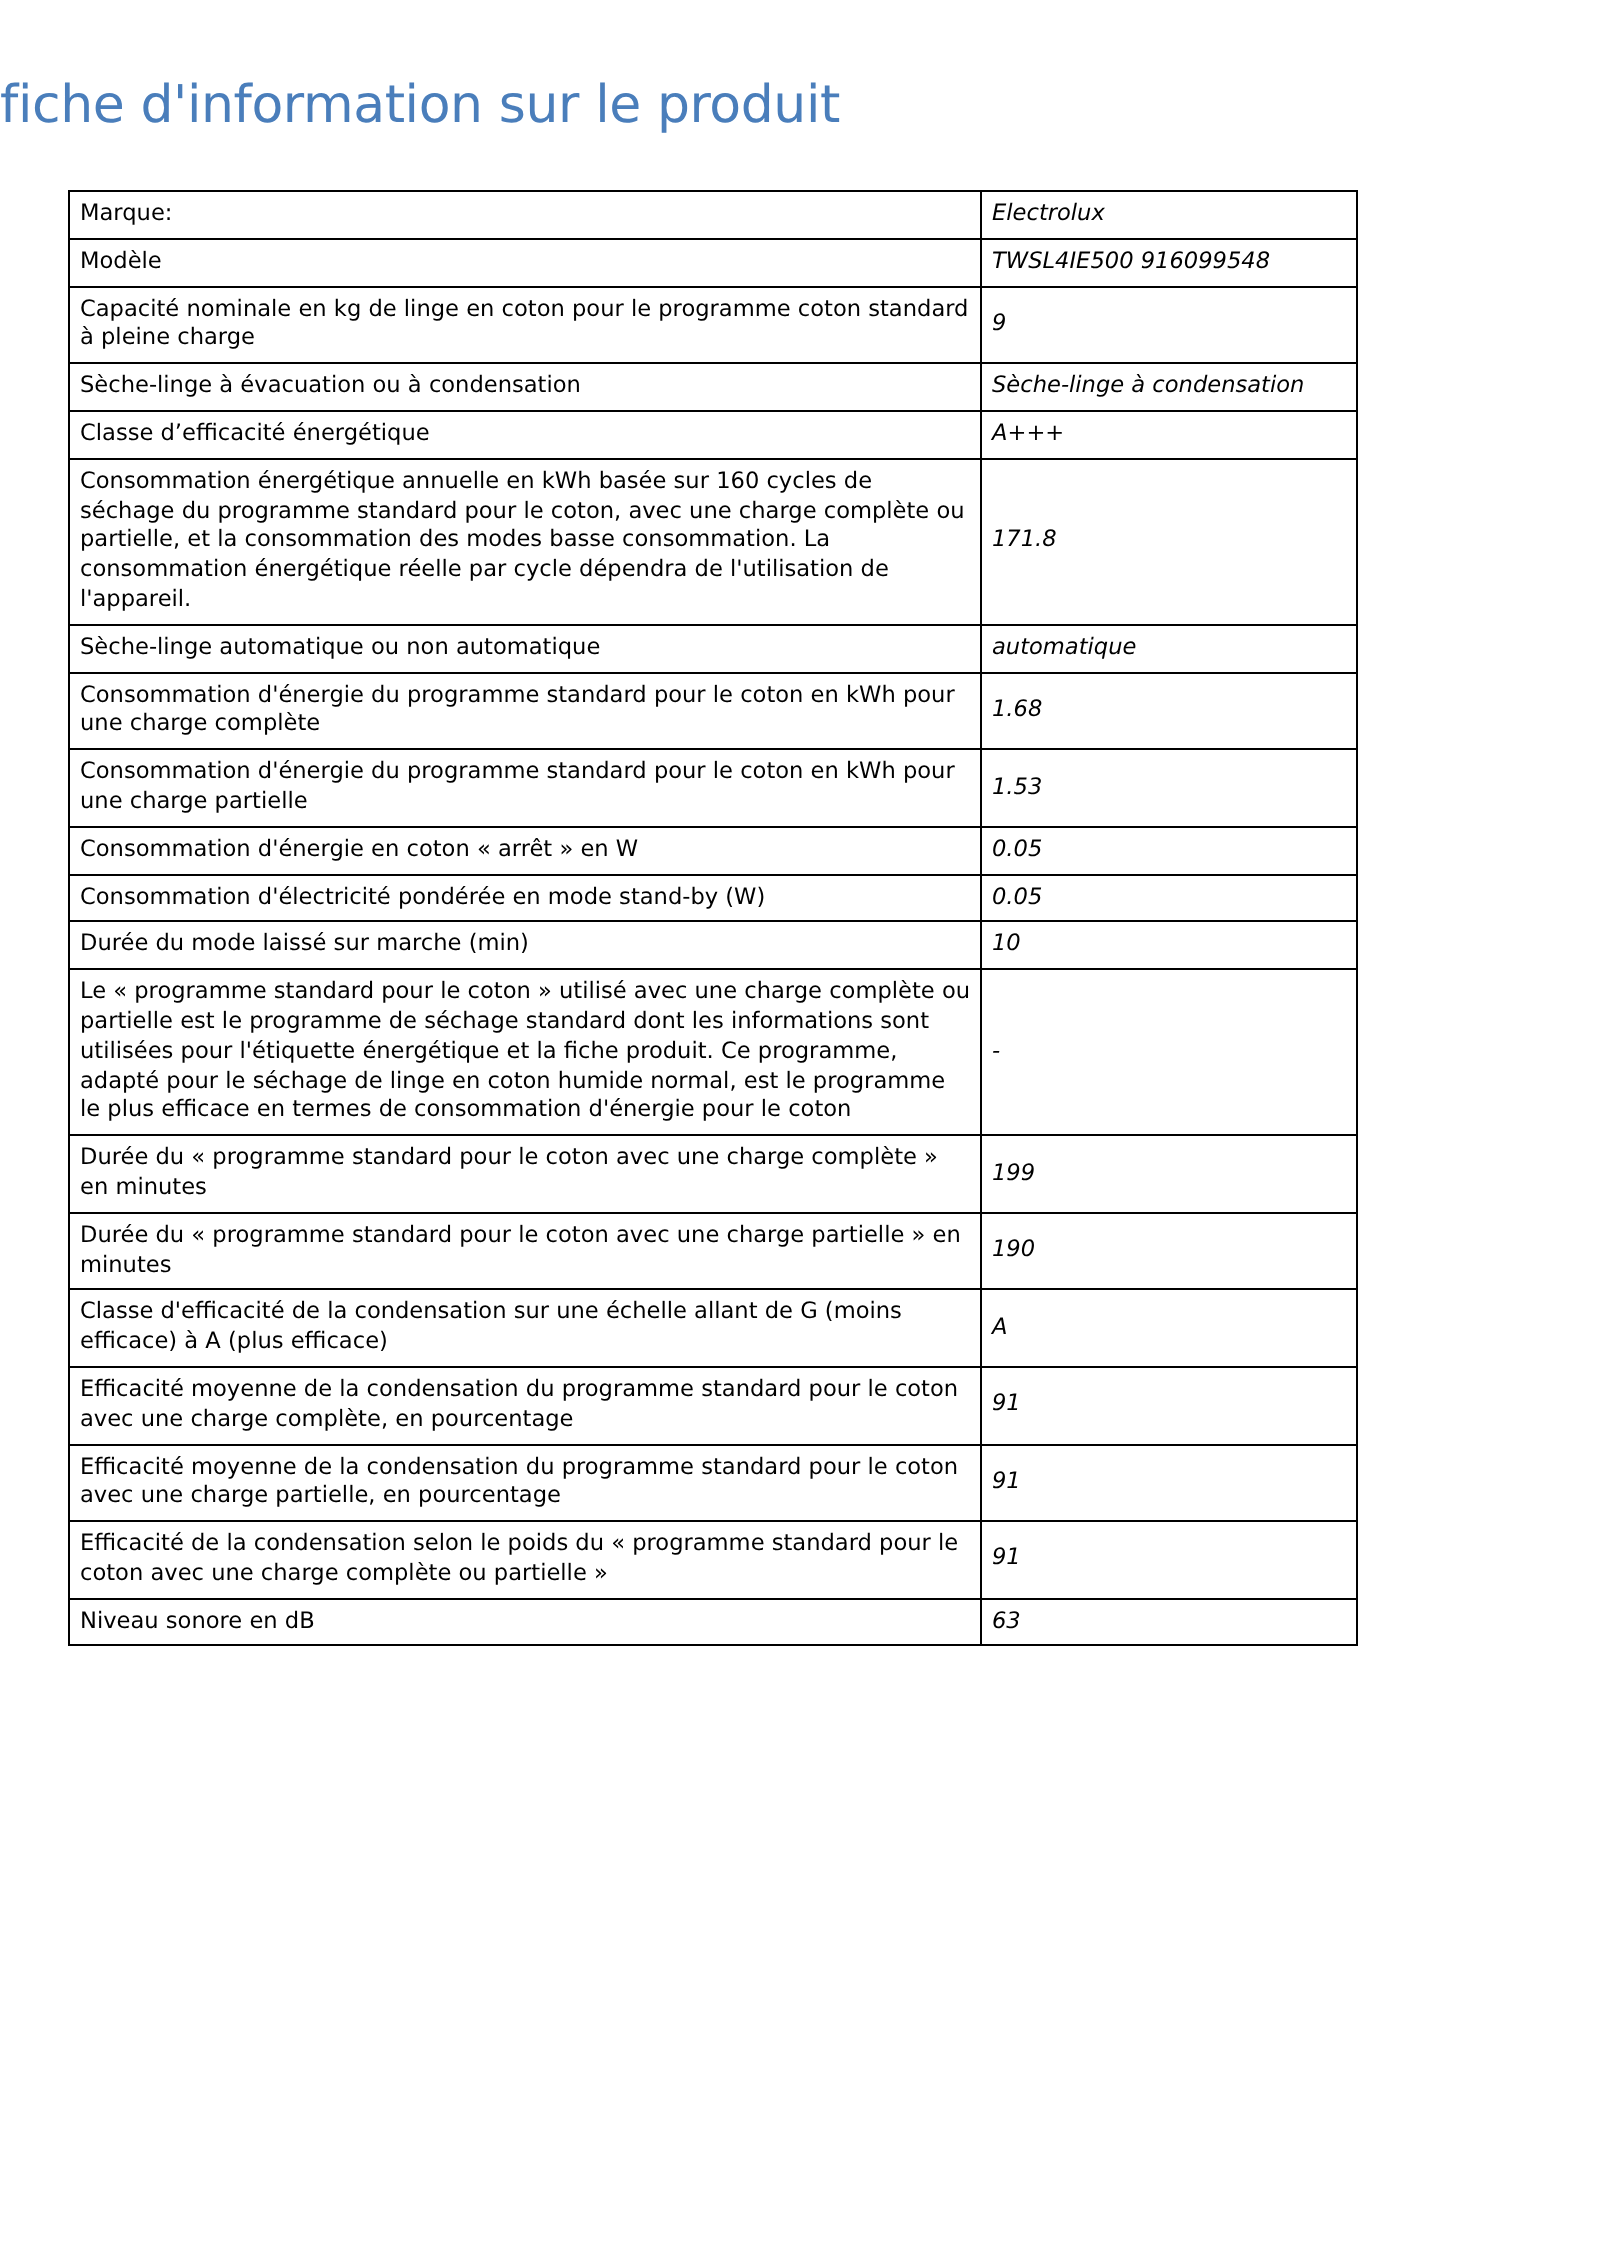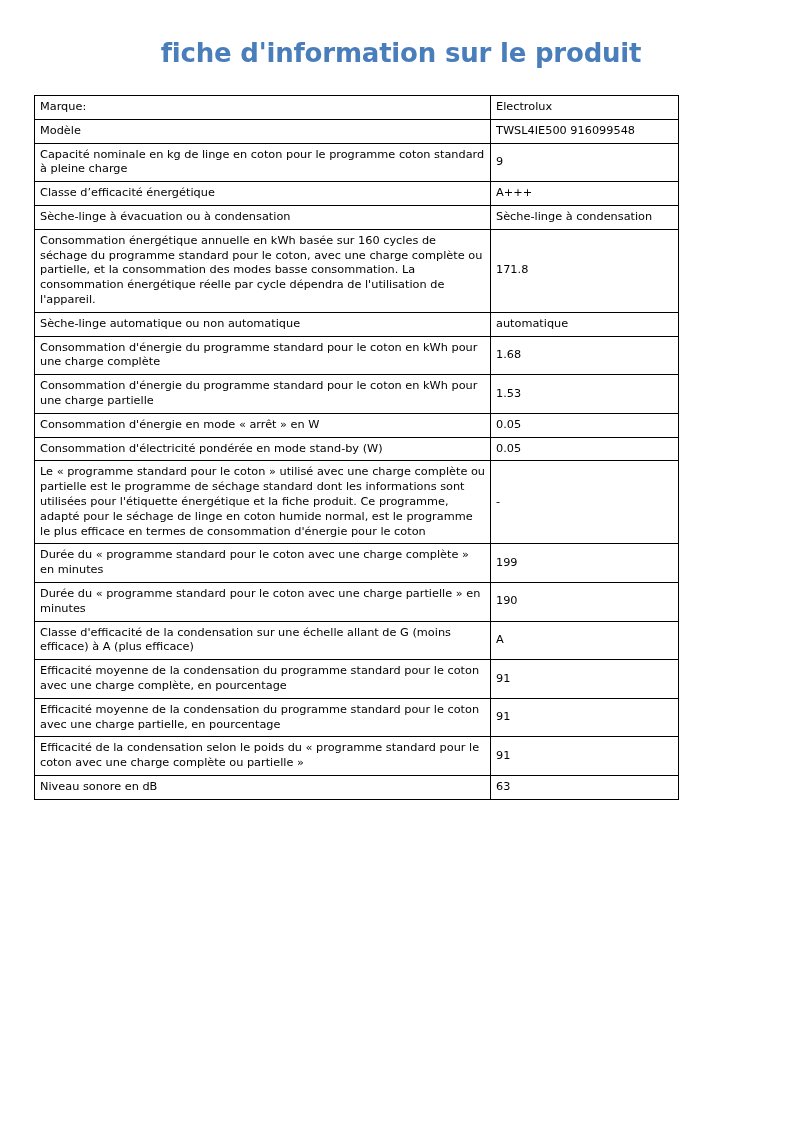--- a/index.html
+++ b/index.html
@@ -24,24 +24,23 @@
     padding: 0;
     position: relative;
   }
 
   
   .doc-title {
     position: absolute;
     left: 0;
     top: 38px;
     width: 802px;
-    text-align: center;
     font-family: "DejaVu Sans", "Liberation Sans", sans-serif;
     font-size: 26px;
-    font-weight: bold;
+    font-weight: normal;
     color: #4a7ebb;
     letter-spacing: -0.2px;
     line-height: 1.2;
   }
 
   
   .spec-table {
     position: absolute;
     left: 34px;
     top: 95px;
@@ -69,20 +68,21 @@
   .spec-table td.label {
     vertical-align: top;
     border-right: 1px solid #000000;
   }
 
   
   .spec-table td.value {
     vertical-align: middle;
     padding-top: 3px;
     padding-bottom: 3px;
+    font-style: italic;
   }
 
   
   .spec-table tr.sep-light > td {
     border-top-color: #a6a6a6;
   }
   .spec-table tr.sep-dark > td {
     border-top-color: #000000;
   }
 
@@ -112,50 +112,54 @@
         </tr>
         <tr class="sep-light">
           <td class="label">Modèle</td>
           <td class="value">TWSL4IE500 916099548</td>
         </tr>
         <tr class="sep-dark">
           <td class="label">Capacité nominale en kg de linge en coton pour le programme coton standard à pleine charge</td>
           <td class="value">9</td>
         </tr>
         <tr class="sep-light">
+          <td class="label">Sèche-linge à évacuation ou à condensation</td>
+          <td class="value">Sèche-linge à condensation</td>
+        </tr>
+        <tr class="sep-light">
           <td class="label">Classe d’efficacité énergétique</td>
           <td class="value">A+++</td>
-        </tr>
-        <tr class="sep-light">
-          <td class="label">Sèche-linge à évacuation ou à condensation</td>
-          <td class="value">Sèche-linge à condensation</td>
         </tr>
         <tr class="sep-light">
           <td class="label">Consommation énergétique annuelle en kWh basée sur 160 cycles de séchage du programme standard pour le coton, avec une charge complète ou partielle, et la consommation des modes basse consommation. La consommation énergétique réelle par cycle dépendra de l'utilisation de l'appareil.</td>
           <td class="value">171.8</td>
         </tr>
         <tr class="sep-light">
           <td class="label">Sèche-linge automatique ou non automatique</td>
           <td class="value">automatique</td>
         </tr>
         <tr class="sep-dark">
           <td class="label">Consommation d'énergie du programme standard pour le coton en kWh pour une charge complète</td>
           <td class="value">1.68</td>
         </tr>
         <tr class="sep-dark">
           <td class="label">Consommation d'énergie du programme standard pour le coton en kWh pour une charge partielle</td>
           <td class="value">1.53</td>
         </tr>
         <tr class="sep-dark">
-          <td class="label">Consommation d'énergie en mode « arrêt » en W</td>
+          <td class="label">Consommation d'énergie en coton « arrêt » en W</td>
           <td class="value">0.05</td>
         </tr>
         <tr class="sep-dark">
           <td class="label">Consommation d'électricité pondérée en mode stand-by (W)</td>
           <td class="value">0.05</td>
+        </tr>
+        <tr class="sep-dark">
+          <td class="label">Durée du mode laissé sur marche (min)</td>
+          <td class="value">10</td>
         </tr>
         <tr class="sep-dark">
           <td class="label">Le « programme standard pour le coton » utilisé avec une charge complète ou partielle est le programme de séchage standard dont les informations sont utilisées pour l'étiquette énergétique et la fiche produit. Ce programme, adapté pour le séchage de linge en coton humide normal, est le programme le plus efficace en termes de consommation d'énergie pour le coton</td>
           <td class="value">-</td>
         </tr>
         <tr class="sep-light">
           <td class="label">Durée du « programme standard pour le coton avec une charge complète » en minutes</td>
           <td class="value">199</td>
         </tr>
         <tr class="sep-dark">

